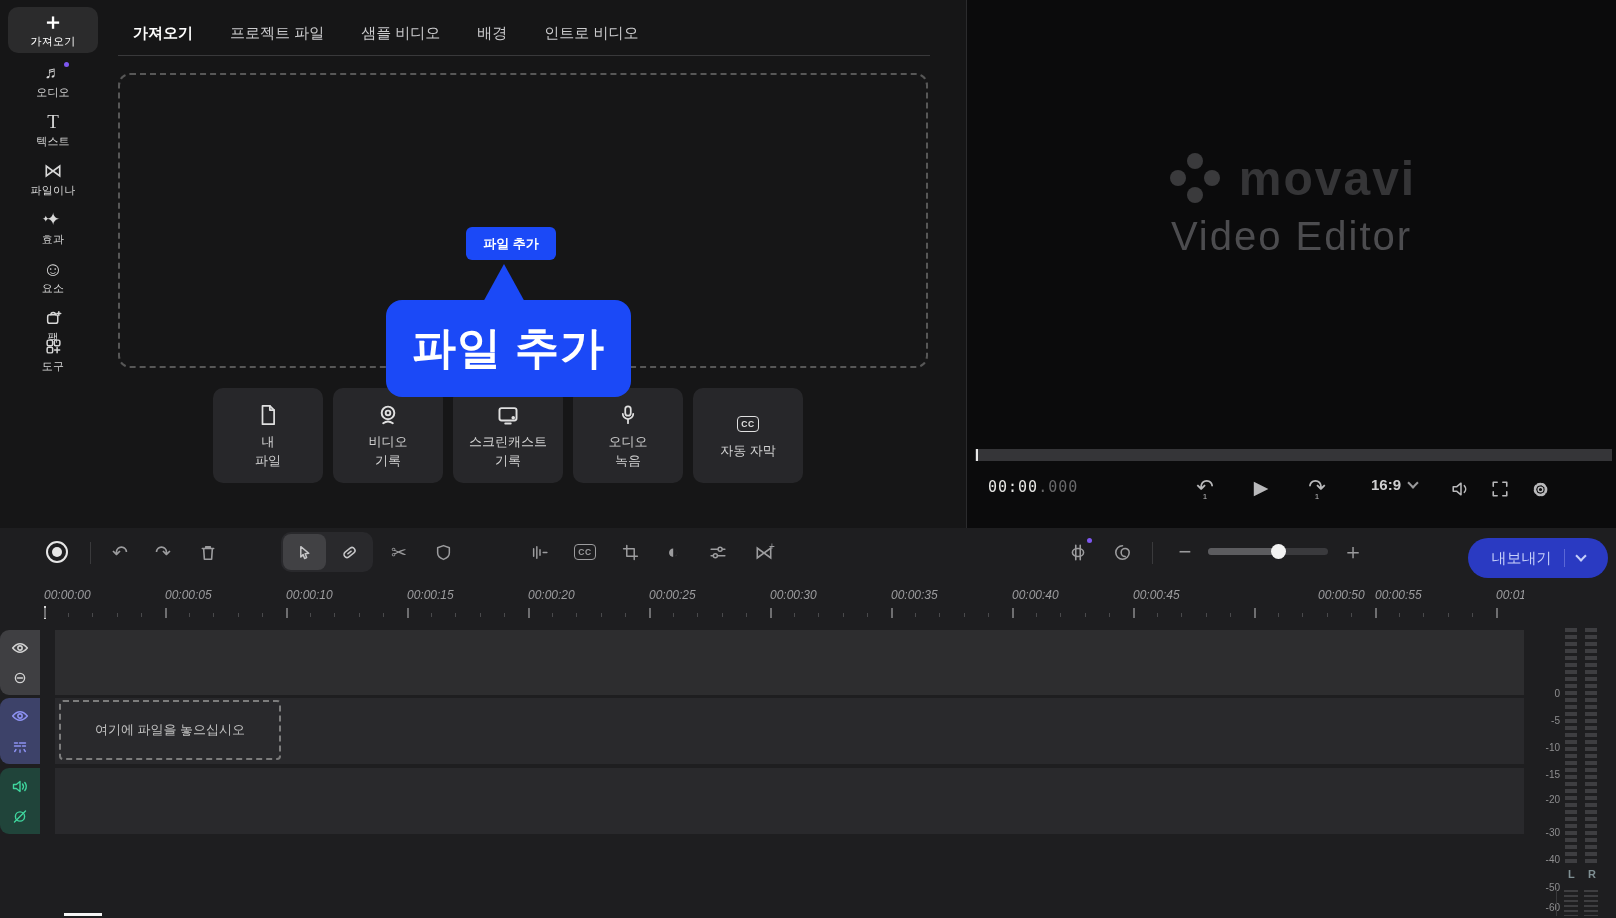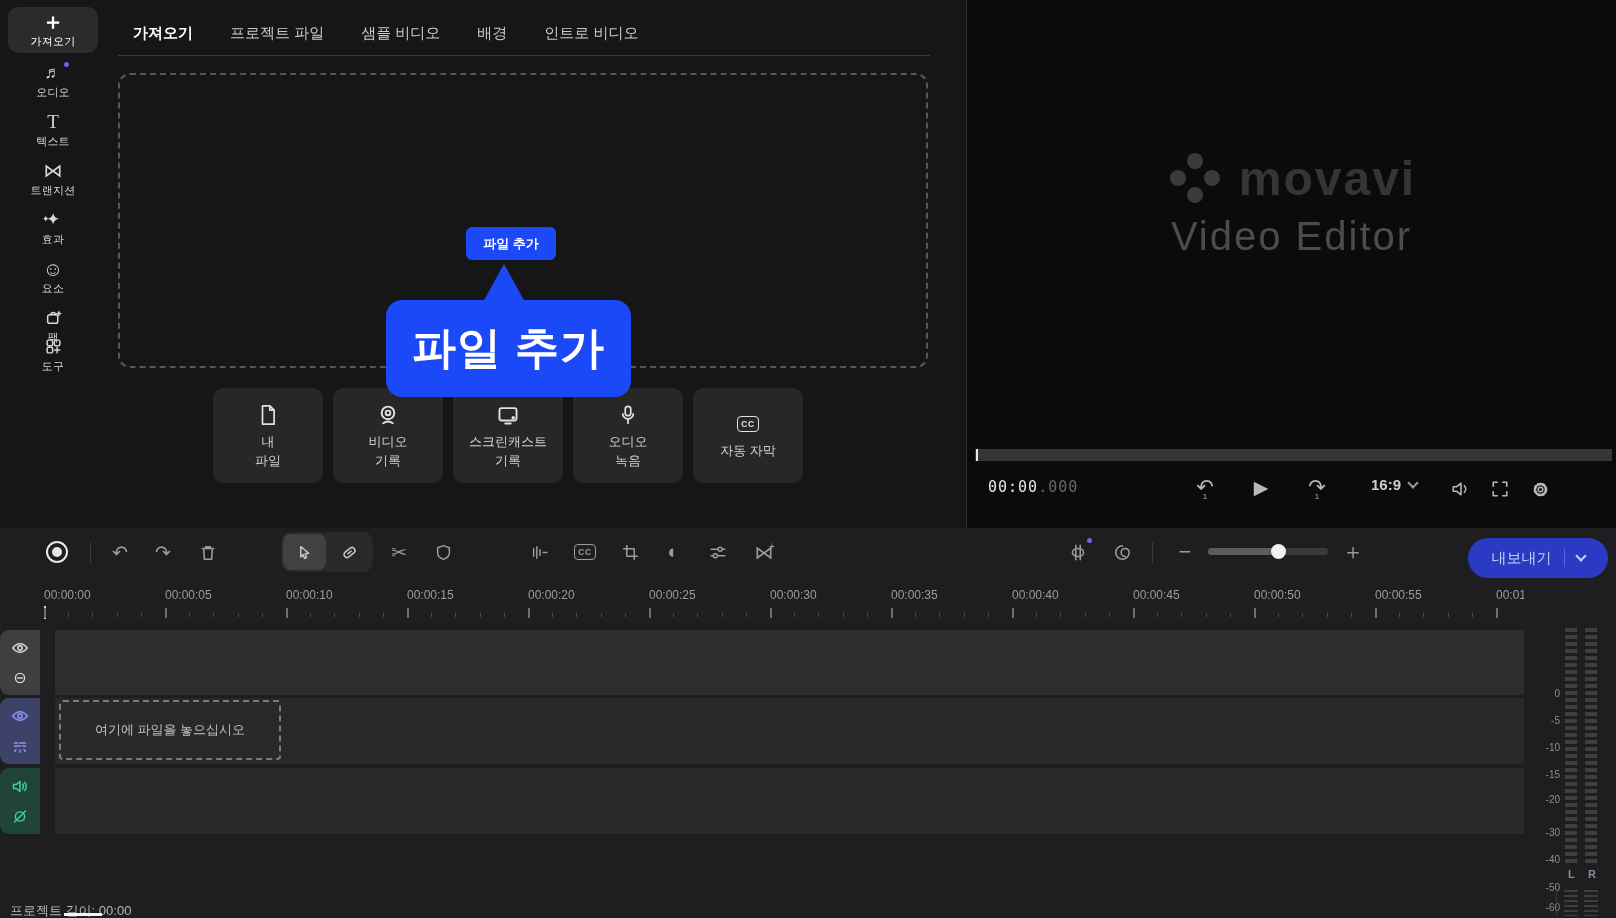--- a/index.html
+++ b/index.html
@@ -102,21 +102,21 @@
   .zoom-fill { position:absolute; left:0; top:0; width:70px; height:7px; background:#5c5c5f; border-radius:4px; }
   .zoom-thumb { position:absolute; left:63px; top:-4px; width:15px; height:15px; border-radius:50%; background:#f2f2f2; }
 
   .export-btn { position:absolute; left:1468px; top:10px; width:140px; height:40px; background:var(--export-blue);
     border:none; border-radius:20px; color:#c7d0fa; font-size:15px; font-family:inherit; cursor:pointer;
     display:flex; align-items:center; justify-content:center; gap:12px; }
   .export-btn .bar { width:1px; height:18px; background:#5a67d6; }
   .export-btn .chev { border-color:#c7d0fa; }
 
   .ruler { position:absolute; left:0; top:56px; width:1524px; height:40px; overflow:hidden; }
-  .rlabel { position:absolute; top:4px; font-size:12px; color:#9c9c9e; white-space:nowrap; }
+  .rlabel { position:absolute; top:4px; font-size:12px; color:#9c9c9e; white-space:nowrap;font-style:italic; }
   .tick { position:absolute; background:#6e6e70; }
   .tick.major { top:24px; width:2px; height:10px; }
   .tick.minor { top:29px; width:1px; height:4px; background:#49494b; }
   .playhead { position:absolute; left:44px; top:22px; width:2px; height:13px; background:#d9d9d9; }
 
   .track { position:absolute; left:0; width:1524px; }
   .t-head { position:absolute; left:0; top:0; width:40px; height:100%; border-radius:9px 0 0 9px;
     display:flex; flex-direction:column; align-items:center; justify-content:center; gap:12px; }
   .t-head .th-btn { background:none; border:none; cursor:pointer; width:20px; height:18px; display:flex; align-items:center; justify-content:center; color:inherit; }
   .t-lane { position:absolute; left:55px; top:0; right:0; height:100%; }
@@ -166,21 +166,21 @@
       <div class="side-item" style="top:58px">
         <span class="si-icon">♬<span class="dot"></span></span>
         <span class="si-label">오디오</span>
       </div>
       <div class="side-item" style="top:107px">
         <span class="si-icon" style="font-family:'Liberation Serif',serif;font-size:19px;">T</span>
         <span class="si-label">텍스트</span>
       </div>
       <div class="side-item" style="top:156px">
         <span class="si-icon" style="font-size:19px;">⋈</span>
-        <span class="si-label">트랜지션</span>
+        <span class="si-label">파일이나</span>
       </div>
       <div class="side-item" style="top:205px">
         <span class="si-icon">✦<span style="font-size:9px;position:absolute;left:-4px;top:0;">✦</span></span>
         <span class="si-label">효과</span>
       </div>
       <div class="side-item" style="top:254px">
         <span class="si-icon" style="font-size:20px;">☺</span>
         <span class="si-label">요소</span>
       </div>
       <div class="side-item" style="top:303px">
@@ -470,21 +470,21 @@
         <i class="tick minor" style="left: 1036.2px;"></i>
         <i class="tick minor" style="left: 1060.4px;"></i>
         <i class="tick minor" style="left: 1084.6px;"></i>
         <i class="tick minor" style="left: 1108.8px;"></i>
         <span class="rlabel" style="left: 1133px;">00:00:45</span>
         <i class="tick major" style="left: 1133px;"></i>
         <i class="tick minor" style="left: 1157.2px;"></i>
         <i class="tick minor" style="left: 1181.4px;"></i>
         <i class="tick minor" style="left: 1205.6px;"></i>
         <i class="tick minor" style="left: 1229.8px;"></i>
-        <span class="rlabel" style="left: 1254px;">00:00:50</span>
+        <span class="rlabel" style="left: 1318px;">00:00:50</span>
         <i class="tick major" style="left: 1254px;"></i>
         <i class="tick minor" style="left: 1278.2px;"></i>
         <i class="tick minor" style="left: 1302.4px;"></i>
         <i class="tick minor" style="left: 1326.6px;"></i>
         <i class="tick minor" style="left: 1350.8px;"></i>
         <span class="rlabel" style="left: 1375px;">00:00:55</span>
         <i class="tick major" style="left: 1375px;"></i>
         <i class="tick minor" style="left: 1399.2px;"></i>
         <i class="tick minor" style="left: 1423.4px;"></i>
         <i class="tick minor" style="left: 1447.6px;"></i>
@@ -544,23 +544,20 @@
         <button class="th-btn">
           <svg class="ic" width="16" height="15" viewBox="0 0 16 15">
               <circle cx="8" cy="7.5" r="4.6"></circle>
               <path d="M2.5 13 L13.5 2"></path>
             </svg>
         </button>
       </div>
       <div class="t-lane"></div>
     </div>
 
-    <div class="tl-footer">
-      <span class="proj-len">프로젝트 길이: 00:00</span>
-    </div>
     <div class="scroll-ind"></div>
 
     <div class="meter">
       <div>
           <span class="dbl" style="top: 108px;">0</span>
           <span class="dbl" style="top: 135px;">-5</span>
           <span class="dbl" style="top: 162px;">-10</span>
           <span class="dbl" style="top: 189px;">-15</span>
           <span class="dbl" style="top: 214px;">-20</span>
           <span class="dbl" style="top: 247px;">-30</span>

